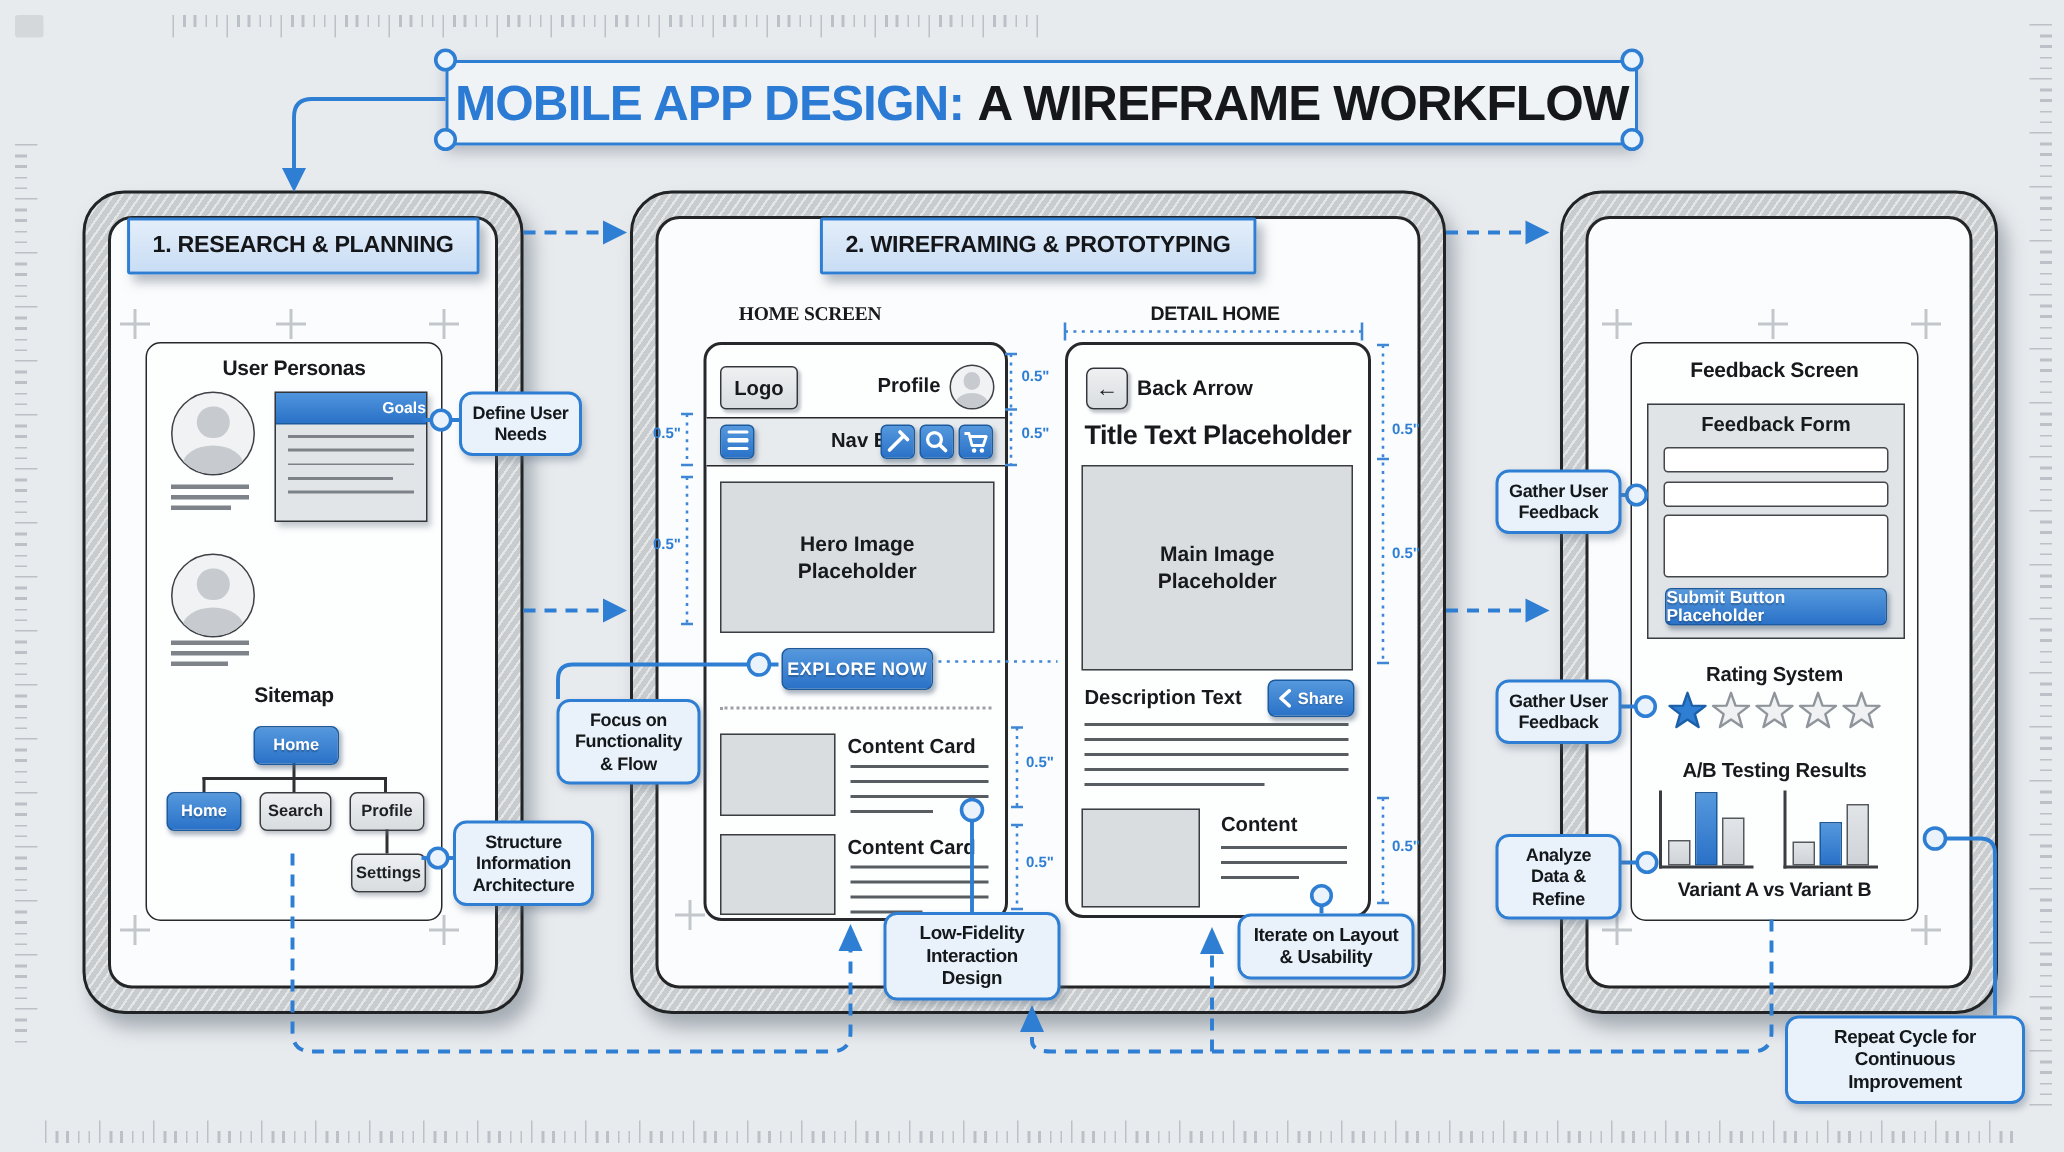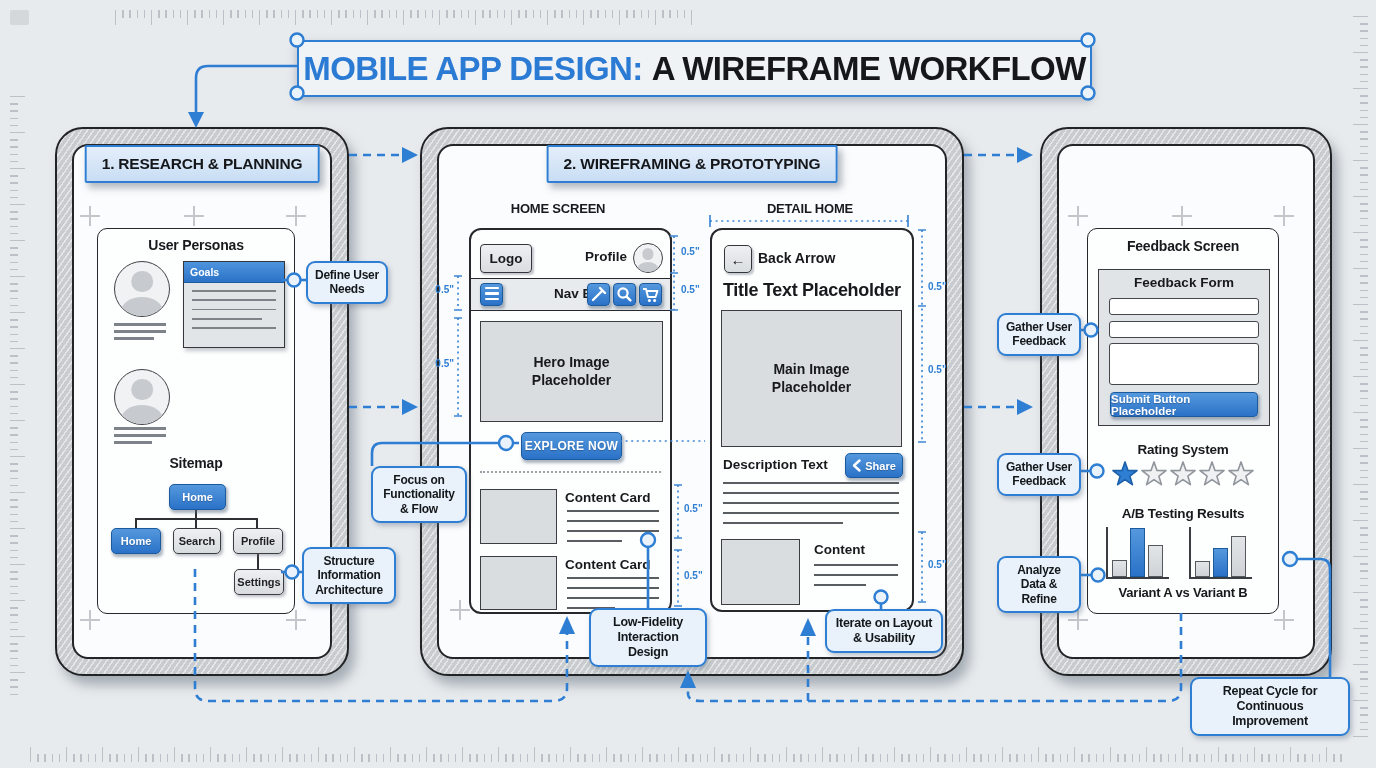--- a/index.html
+++ b/index.html
@@ -36,21 +36,21 @@
   .wireframe{position:absolute;background:#fdfefe;border:2px solid #26282b;border-radius:12px;z-index:2;}
   .sec-label{position:absolute;text-align:center;font-size:13px;font-weight:800;letter-spacing:-.2px;z-index:2;}
   .card-title{position:absolute;left:0;right:0;text-align:center;font-weight:800;font-size:14px;letter-spacing:-.2px;}
 
   .avatar{position:absolute;border-radius:50%;background:#f0f2f4;border:1.7px solid #3e4246;overflow:hidden;}
   .avatar::before{content:"";position:absolute;left:50%;top:16%;width:40%;height:40%;transform:translateX(-50%);border-radius:50%;background:#c7cbcf;}
   .avatar::after{content:"";position:absolute;left:50%;bottom:-14%;width:76%;height:50%;transform:translateX(-50%);border-radius:50% 50% 0 0;background:#c7cbcf;}
 
   .mini-card{position:absolute;background:#e2e5e8;border:1.6px solid #33363a;box-shadow:2px 3px 4px rgba(110,120,135,.4);}
   .mini-card .hdr{height:20px;background:linear-gradient(180deg,#4f94dc,#2a72c8);color:#fff;
-    font-size:10.5px;font-weight:800;line-height:20px;padding-left:6px;border-bottom:1.4px solid #1c5a9e;}
+    font-size:10.5px;font-weight:800;line-height:20px;padding-left:6px;border-bottom:1.4px solid #1c5a9e;text-align:right;}
   .lines i{display:block;background:#7d8389;height:1.9px;margin:0 0 7.4px 0;}
   .lines.dk i{background:#585d62;height:2.2px;margin-bottom:7.8px;}
   .ulines i{display:block;background:#7d8389;height:2.5px;margin:0 0 4.6px 0;}
 
   .btn-blue{background:linear-gradient(180deg,#5598dd,#2a72c8);border:1.5px solid #1c5a9e;color:#fff;
     border-radius:5px;box-shadow:1.5px 2.5px 3px rgba(90,108,130,.5);text-shadow:0 1px 1px rgba(0,0,0,.25);}
   .node{position:absolute;height:24px;border-radius:5px;display:flex;align-items:center;justify-content:center;
     font-size:11px;font-weight:800;}
   .node.gray{background:linear-gradient(180deg,#eef0f2,#d8dcdf);border:1.5px solid #3a3d41;color:#1d1f22;
     box-shadow:1.5px 2px 3px rgba(110,120,135,.45);}
@@ -604,21 +604,21 @@
     <div class="node gray" style="left:135px;top:299px;width:48px;">Profile</div>
     <div class="node gray" style="left:136px;top:340px;width:48px;">Settings</div>
   </div>
 
   <div class="frame" style="left:420px;top:127px;width:540px;height:545px;">
     <div class="screen"></div>
     <div class="phase-badge">2. WIREFRAMING &amp; PROTOTYPING</div>
   </div>
   <div class="crop" style="left:450px;top:600px;"></div>
 
-  <div class="sec-label" style="left:460px;top:201px;width:196px;">HOME SCREEN</div>
+  <div class="sec-label" style="left:442px;top:201px;width:196px;font-family:Liberation Serif, serif;">HOME SCREEN</div>
 
   <div class="wireframe" style="left:469px;top:228px;width:199px;height:382px;">
     <div style="position:absolute;left:9px;top:14px;width:50px;height:27px;background:linear-gradient(180deg,#eef0f2,#dadde0);border:1.6px solid #33363a;border-radius:4px;display:flex;align-items:center;justify-content:center;font-size:13.5px;font-weight:800;box-shadow:1.5px 2px 2px rgba(110,120,135,.4);">Logo</div>
     <div style="position:absolute;left:98px;top:19px;width:58px;text-align:right;font-size:13.5px;font-weight:800;">Profile</div>
     <div class="avatar" style="left:162px;top:13px;width:28px;height:28px;"></div>
 
     <div class="navbar">
       <div class="sq-icon btn-blue burger" style="left:9px;top:4px;border-radius:4px;">
           <i></i>
           <i></i>

